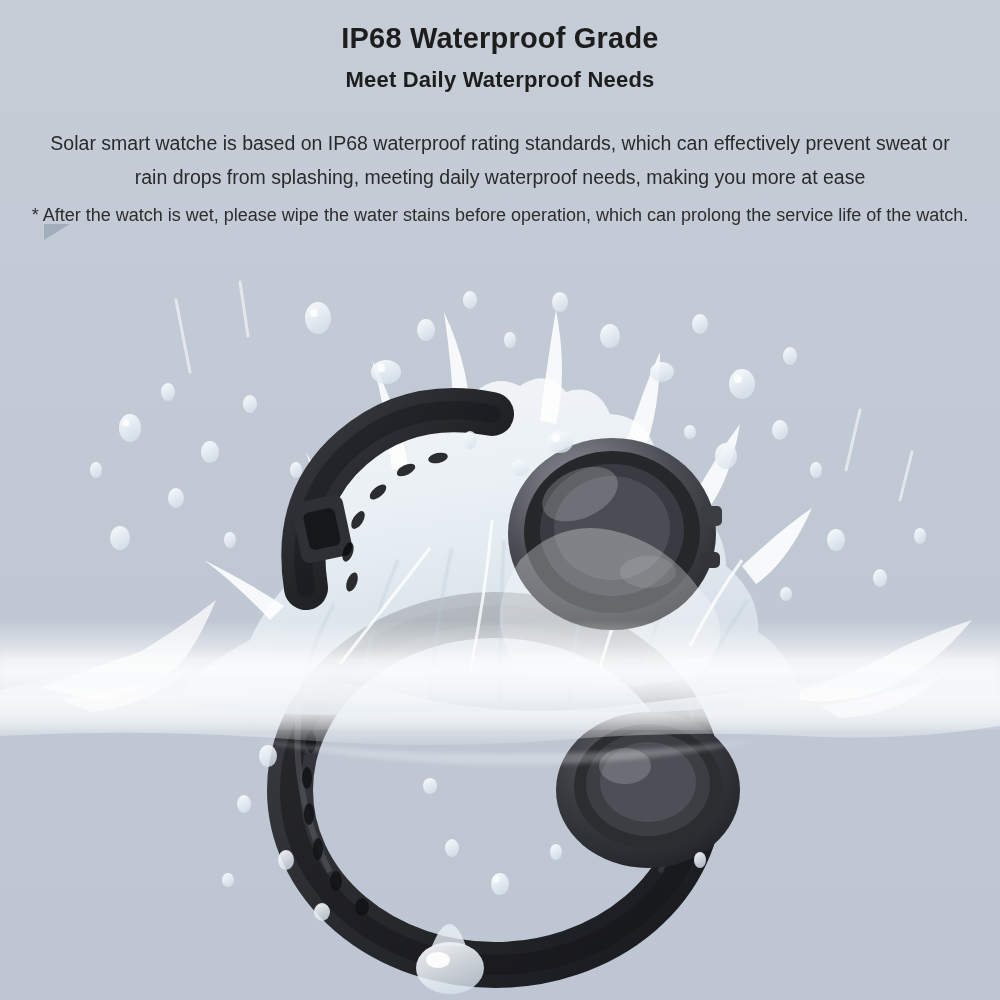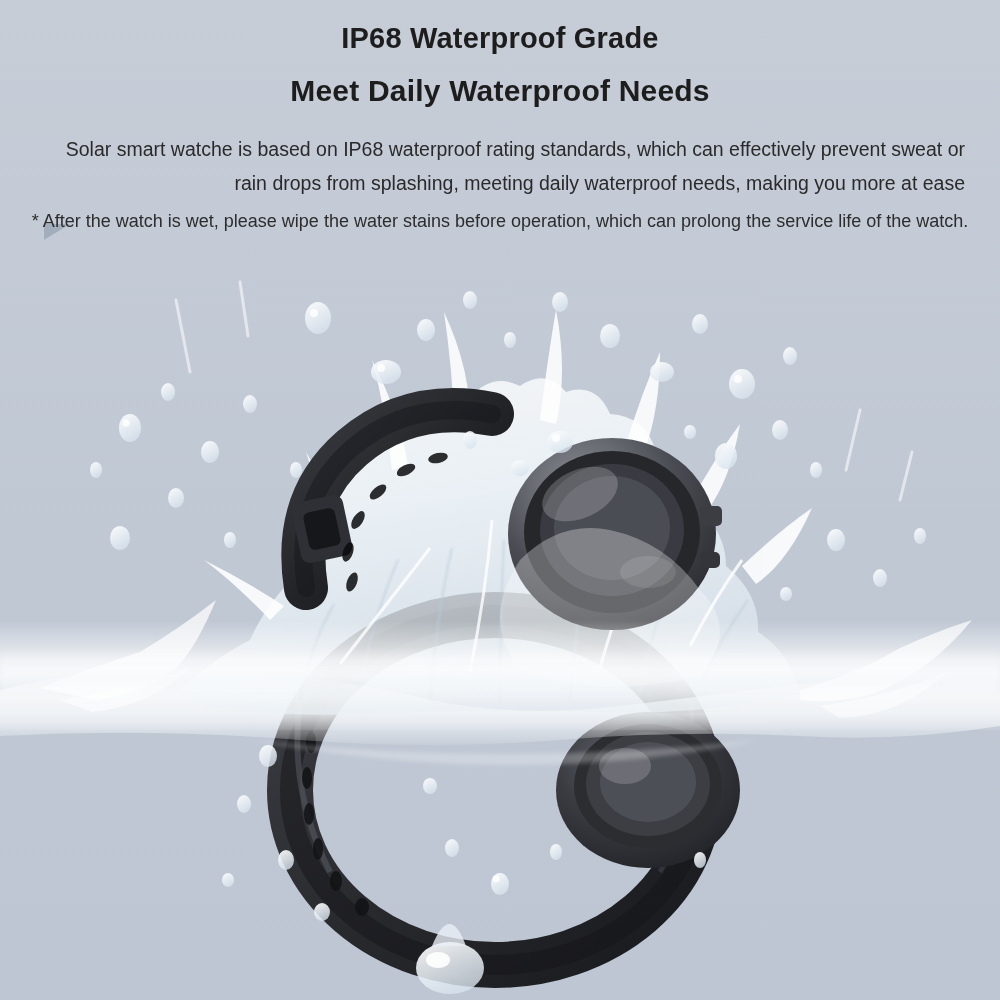--- a/index.html
+++ b/index.html
@@ -34,35 +34,34 @@
   }
   .headline-1 {
     margin: 20px 0 0 0;
     font-size: 29px;
     font-weight: bold;
     letter-spacing: 0.2px;
     line-height: 1.25;
     color: #1d1d1d;
   }
   .headline-2 {
-    margin: 16px 0 0 0;
-    font-size: 30px;
+    margin: 10px 0 0 0;
+    font-size: 22px;
     font-weight: bold;
     letter-spacing: 0.2px;
     line-height: 1.25;
     color: #1d1d1d;
   }
   .paragraph {
-    margin: 22px auto 0 auto;
+    margin: 32px auto 0 auto;
     width: 930px;
     font-size: 19.5px;
     line-height: 1.75;
     color: #2a2a2a;
     font-weight: 400;
-    text-align: right;
   }
   .footnote {
     margin: 8px auto 0 auto;
     width: 960px;
     font-size: 18px;
     line-height: 1.5;
     color: #2d2d2d;
   }
 
   

